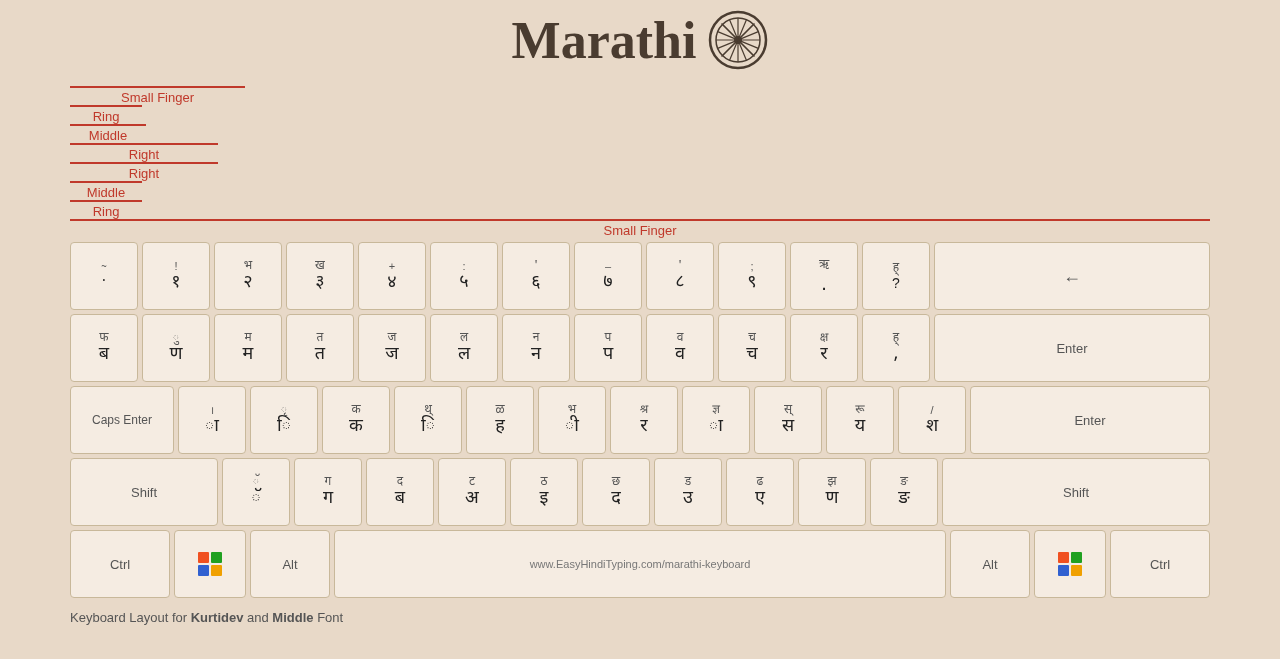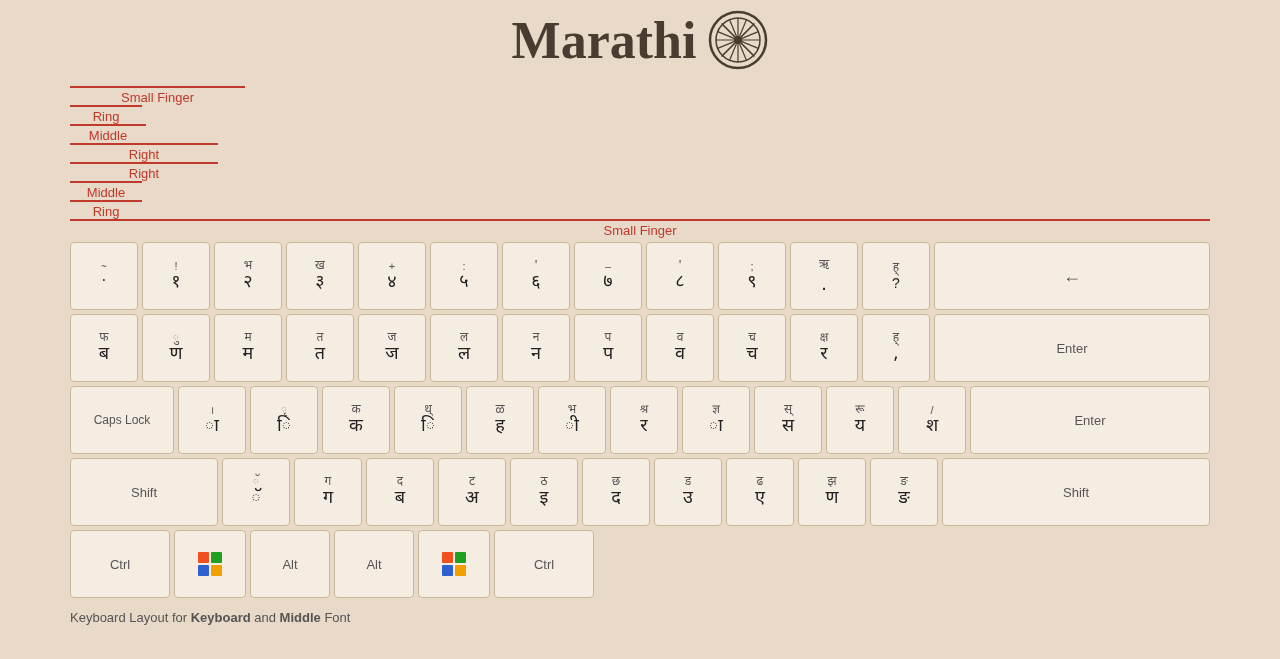--- a/index.html
+++ b/index.html
@@ -277,21 +277,21 @@
         <span class="key-top devanagari-small">ह्</span>
         <span class="key-main devanagari">,</span>
       </div>
       <div class="key" style="flex:1; min-height:68px;">
         <span class="key-label">Enter</span>
       </div>
     </div>
 
     <div class="keyboard-row">
       <div class="key" style="min-width:104px; min-height:68px;">
-        <span class="key-label" style="font-size:12px;">Caps Lock</span>
+        <span class="key-label" style="font-size:12px;">Caps Enter</span>
       </div>
       <div class="key key-standard">
         <span class="key-top" style="font-size:11px;">।</span>
         <span class="key-main devanagari">ा</span>
       </div>
       <div class="key key-standard">
         <span class="key-top devanagari-small">ृ</span>
         <span class="key-main devanagari">ि</span>
       </div>
       <div class="key key-standard">
@@ -392,36 +392,39 @@
         <div class="windows-icon">
           <div></div>
             <div></div>
             <div></div>
             <div></div>
         </div>
       </div>
       <div class="key" style="min-width:80px; min-height:68px;">
         <span class="key-label">Alt</span>
       </div>
+      <div class="key" style="flex:1; min-height:68px;">
+        <span class="key-label" style="font-size:11px; color:#777;">www.EasyHindiTyping.com/marathi-keyboard</span>
+      </div>
       <div class="key" style="min-width:80px; min-height:68px;">
         <span class="key-label">Alt</span>
       </div>
       <div class="key" style="min-width:72px; min-height:68px; justify-content:center; align-items:center;">
         <div class="windows-icon">
           <div></div>
             <div></div>
             <div></div>
             <div></div>
         </div>
       </div>
       <div class="key" style="min-width:100px; min-height:68px;">
         <span class="key-label">Ctrl</span>
       </div>
     </div>
 
   </div>
 
   <div class="footer">
     <div class="footer-left">
-      Keyboard Layout for <span>Keyboard</span> and <span>Middle</span> Font
+      Keyboard Layout for <span>Kurtidev</span> and <span>Middle</span> Font
     </div>
   </div>
 </div>
 
 </body></html>

